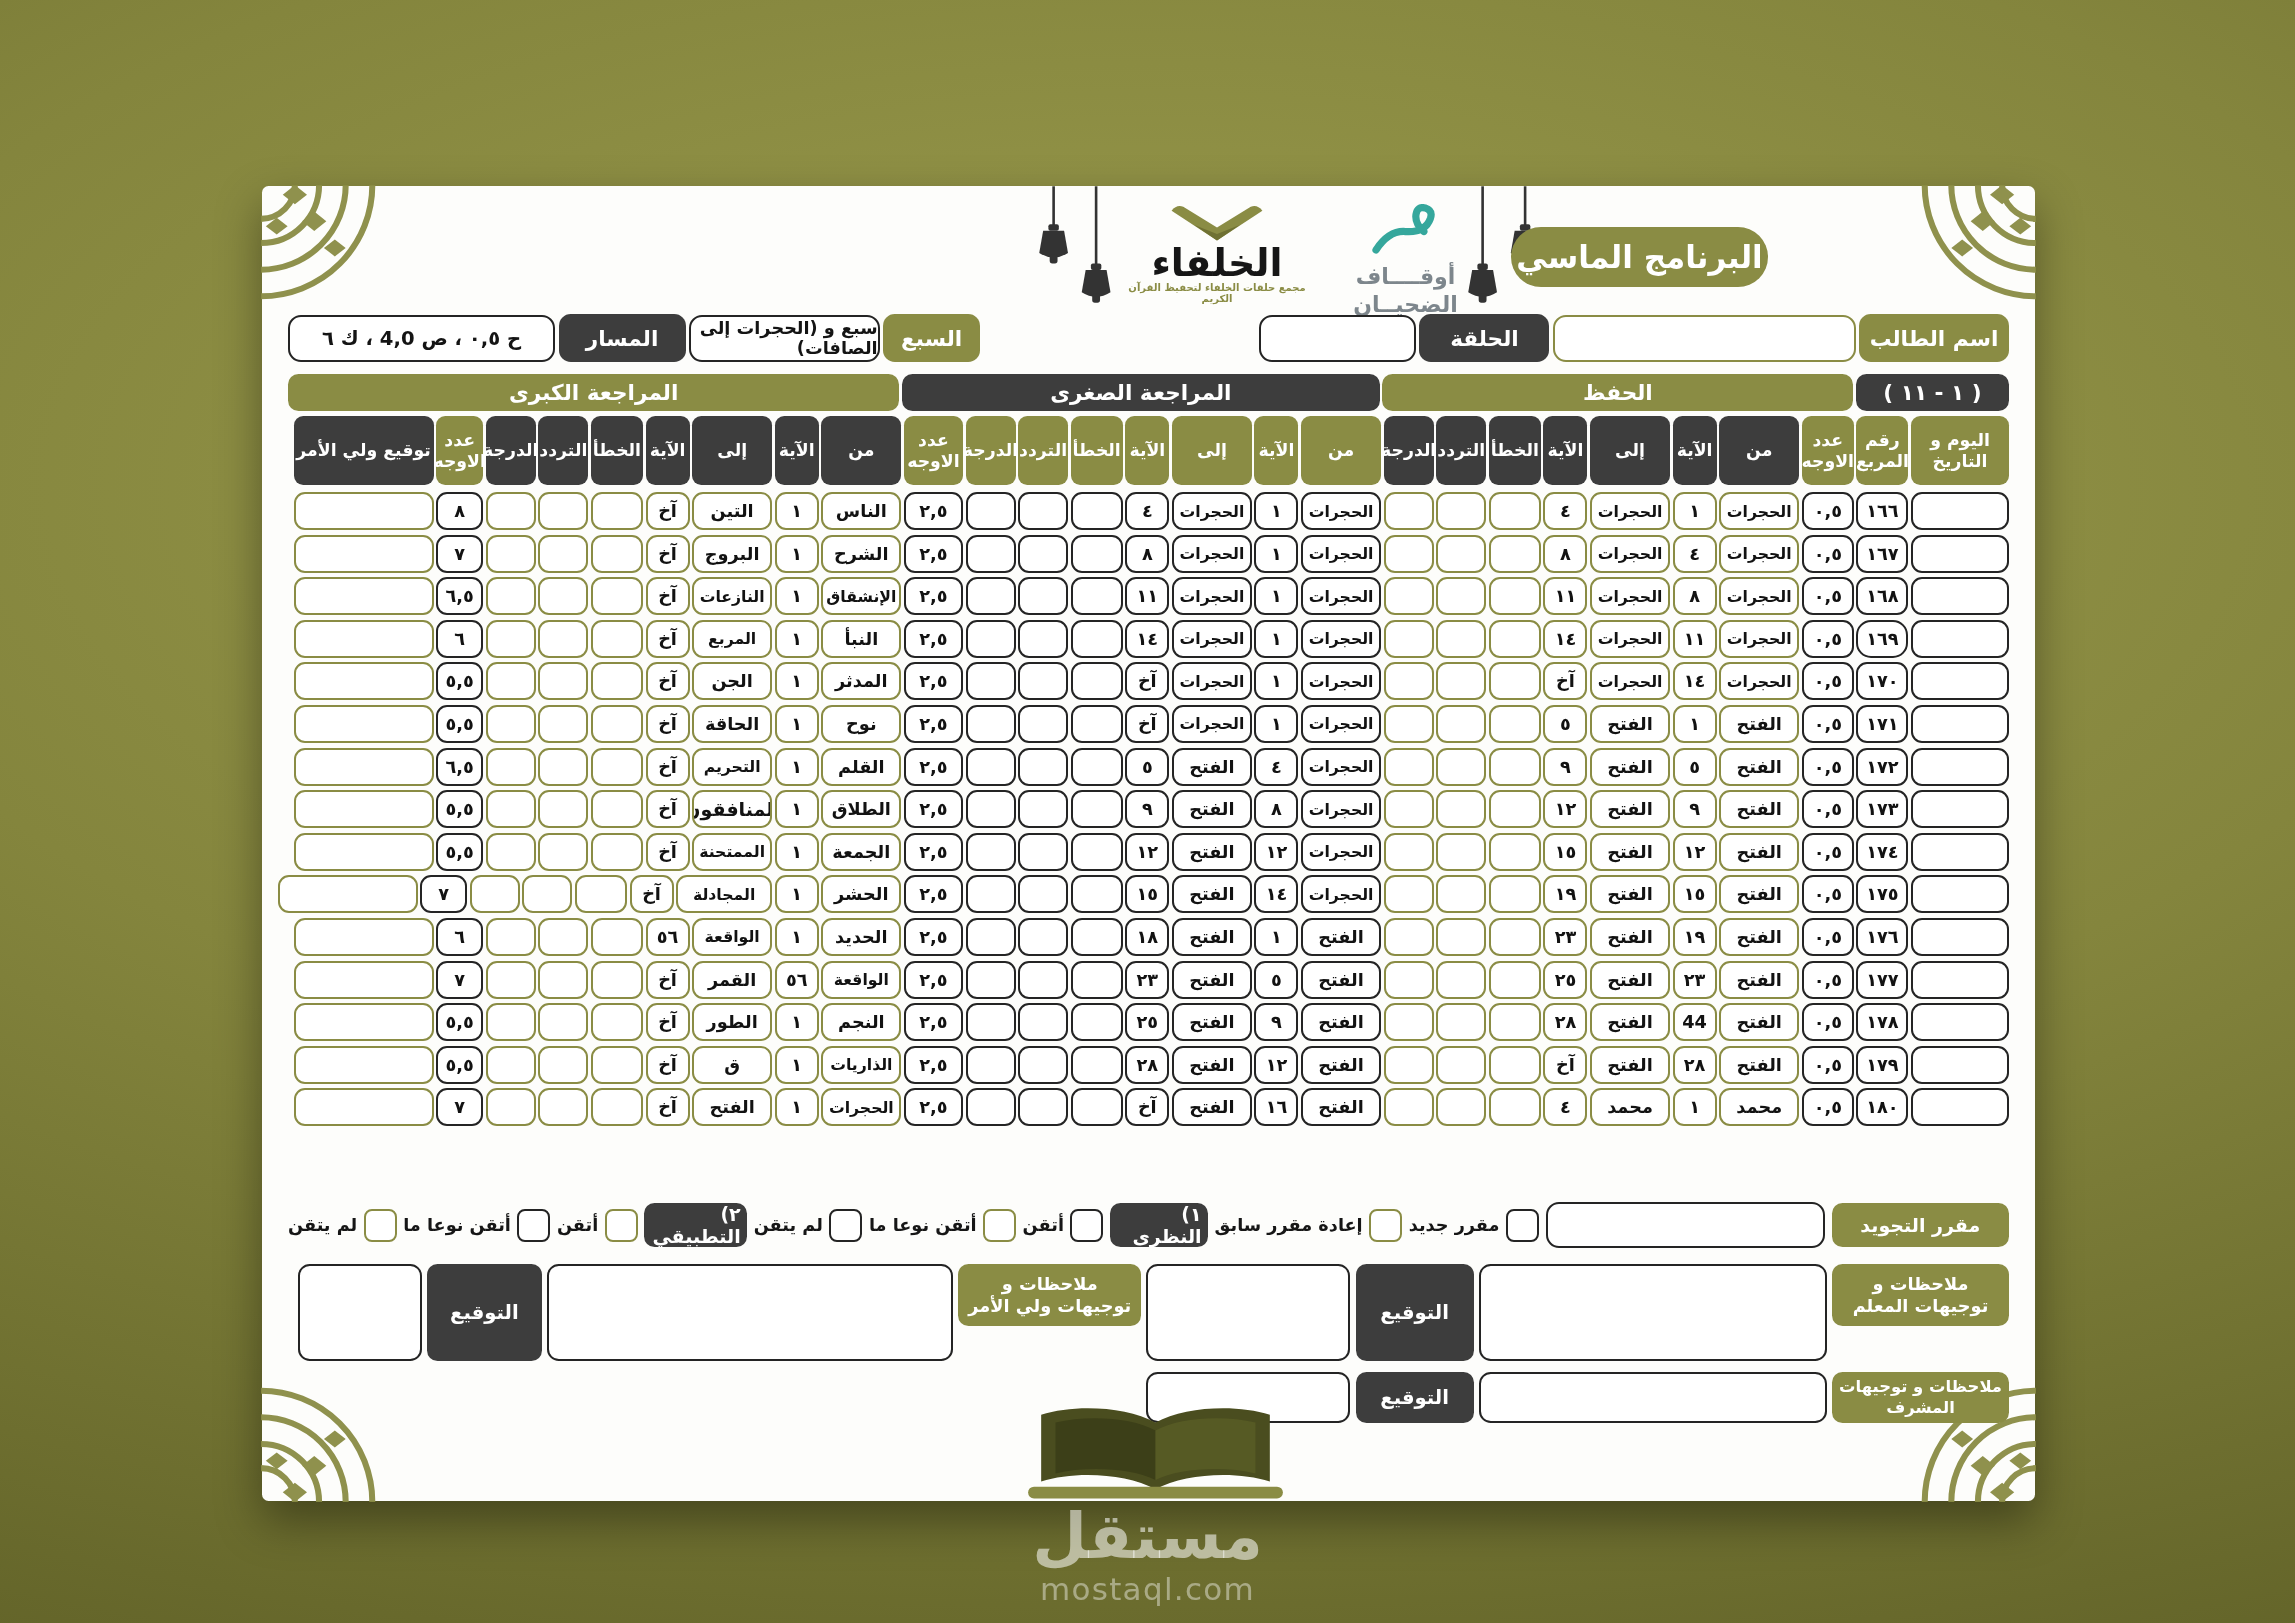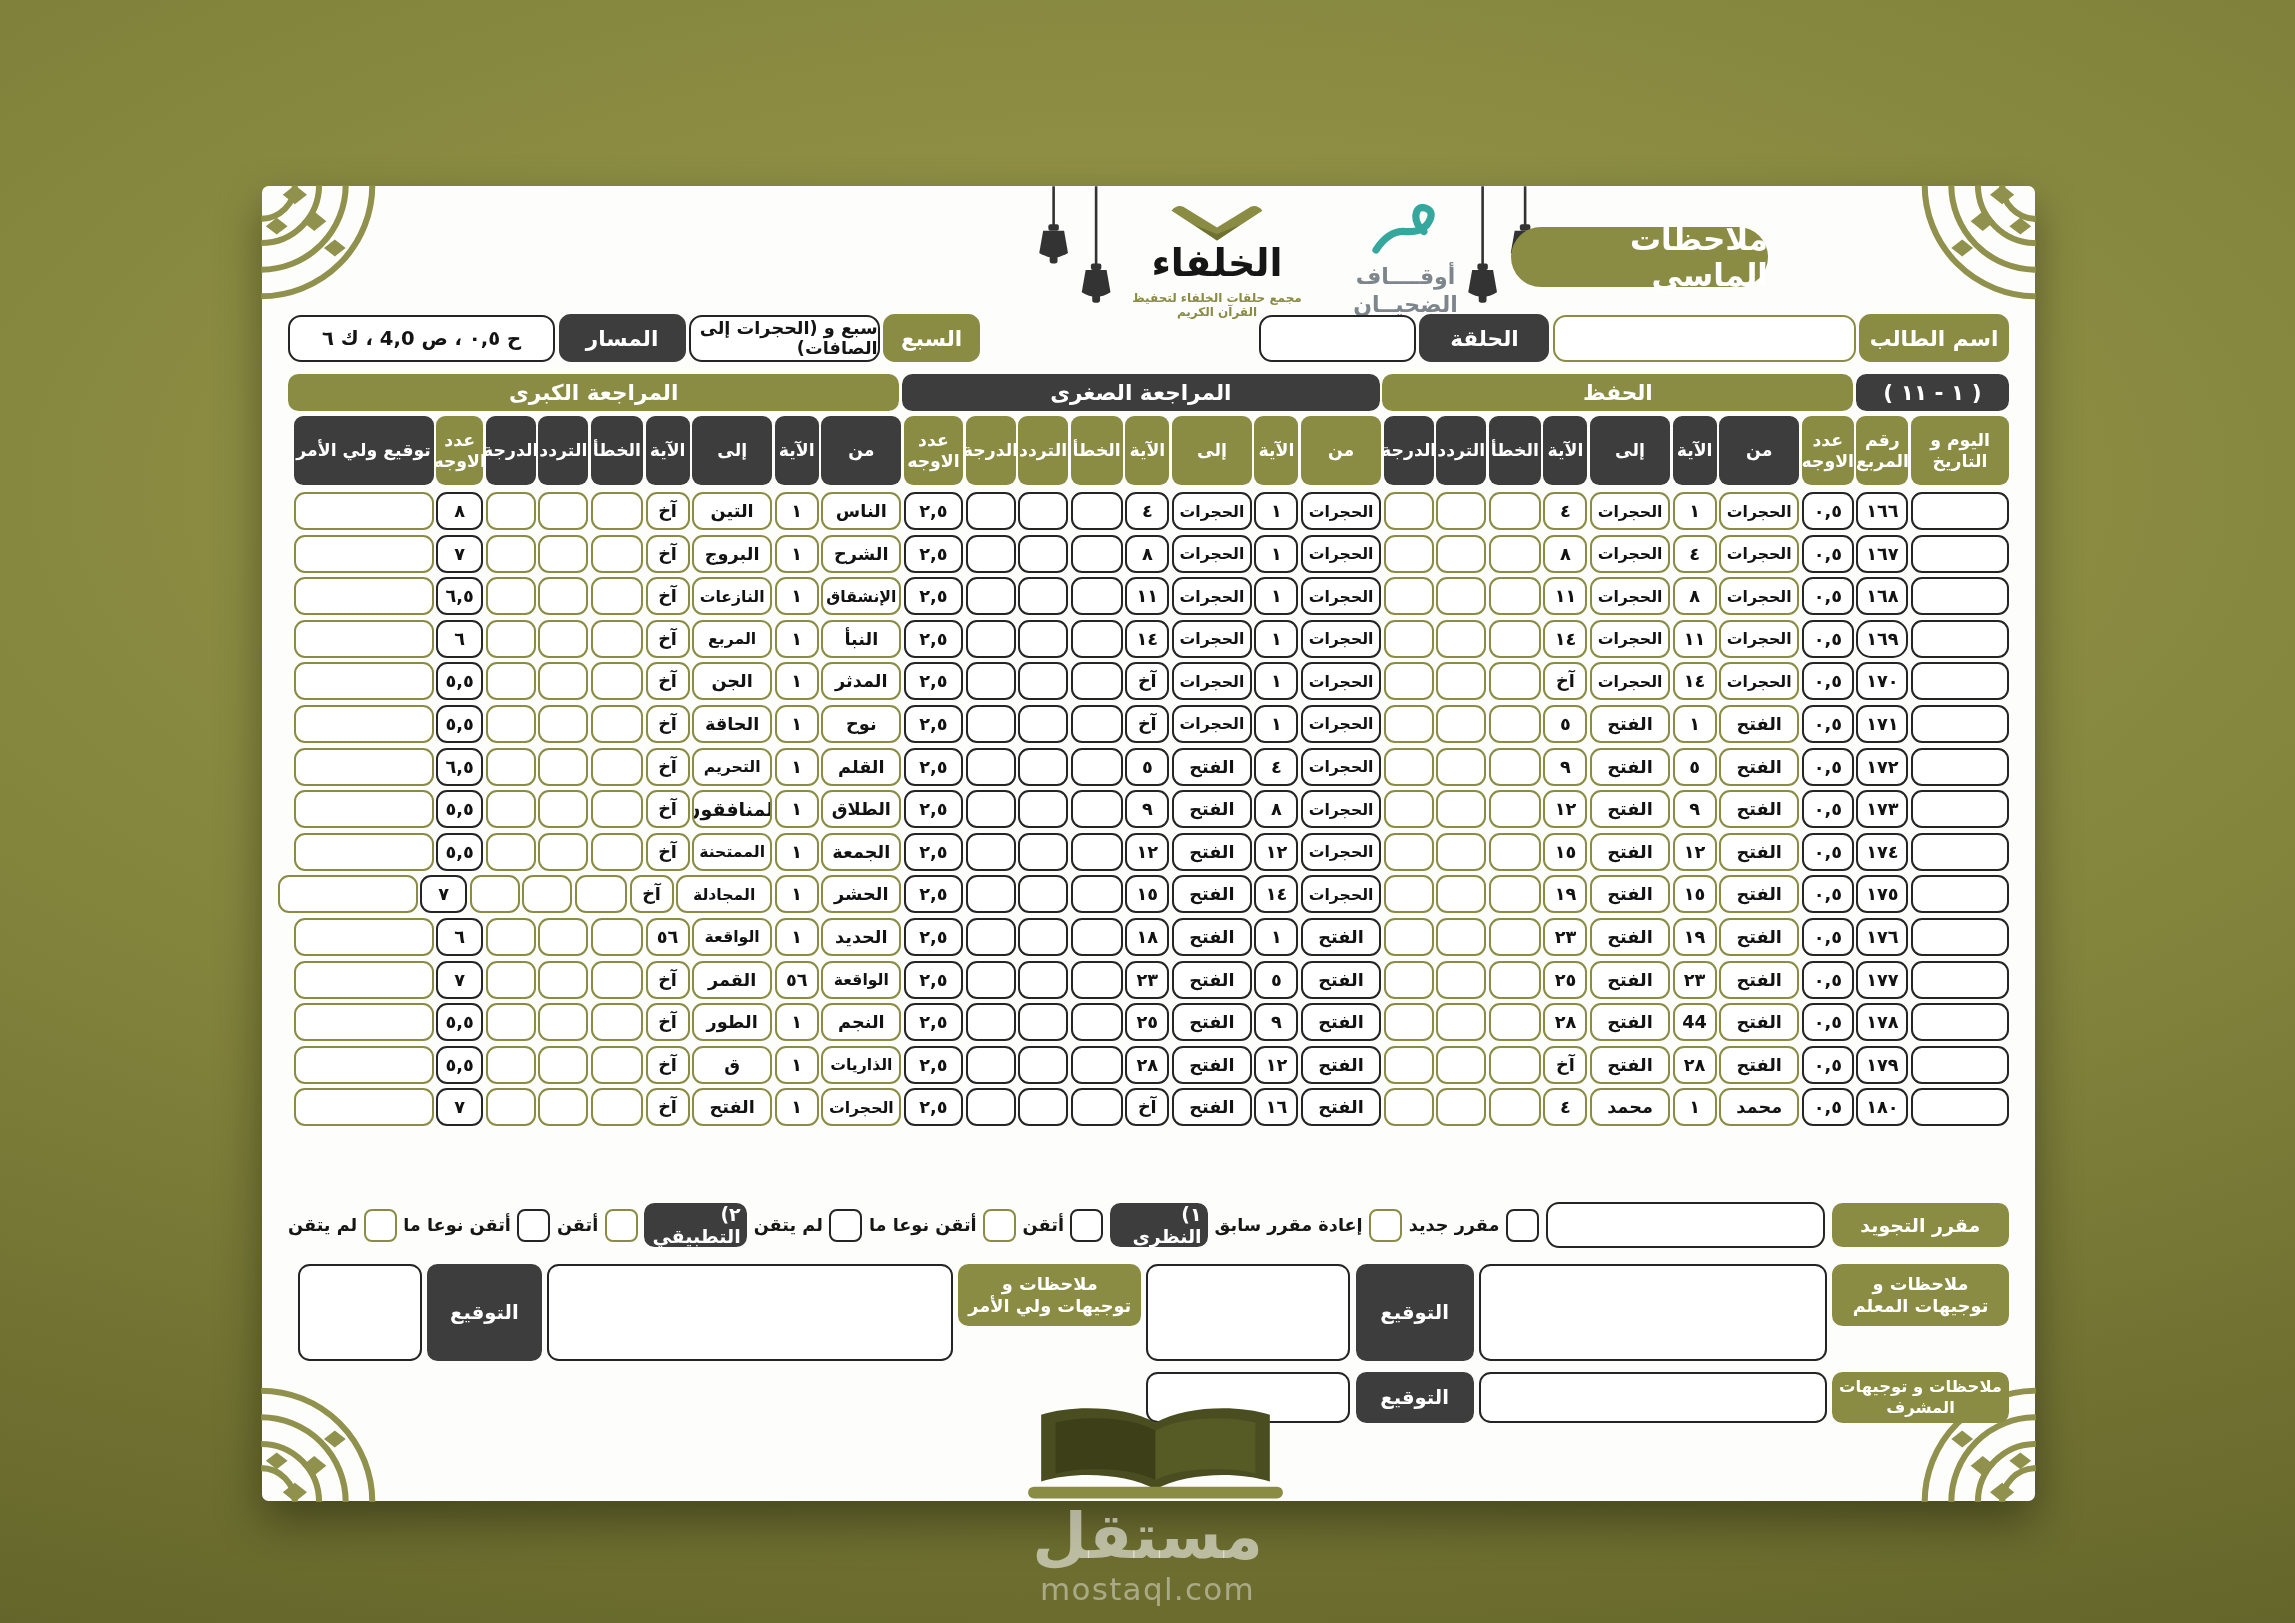--- a/index.html
+++ b/index.html
@@ -24,21 +24,21 @@
     position:absolute;top:41px;right:267px;width:257px;height:60px;
     background:var(--olive);border-radius:30px;color:#fff;
     display:flex;align-items:center;justify-content:center;
     font-size:31px;font-weight:700;
   }
   .org2{position:absolute;top:18.3px;right:559px;width:141px;text-align:center;}
   .org2 .swirl{display:block;margin:0 auto;}
   .org2 .t1{color:#7d868c;font-weight:700;font-size:22px;line-height:1.25;}
   .org1{position:absolute;top:13px;right:725px;width:186px;text-align:center;}
   .org1 .nm{font-size:38px;font-weight:700;color:#161616;line-height:1;margin-top:-5.2px;}
-  .org1 .tg{font-size:12px;color:#8a8c44;font-weight:700;margin-top:9px;}
+  .org1 .tg{font-size:10px;color:#8a8c44;font-weight:700;margin-top:0;}
   
   .frow{position:absolute;top:128px;right:26px;left:26px;height:48px;display:flex;gap:3.3px;align-items:center;}
   .pill{border-radius:11.8px;color:#fff;font-weight:700;font-size:21.6px;display:flex;align-items:center;justify-content:center;height:48px;}
   .pg{background:var(--olive);} .pd{background:var(--dark);}
   .fbox{height:43px;border-radius:13px;background:#fff;display:flex;align-items:center;justify-content:center;font-size:19.6px;font-weight:700;color:#141414;}
   .bg2{border:2px solid var(--olive);} .bd2{border:2px solid #242424;}
   
   .sbars{position:absolute;top:188px;right:26px;left:26px;height:37px;display:flex;gap:2.6px;}
   .sbar{height:37px;border-radius:10.5px;color:#fff;font-weight:700;font-size:21.6px;display:flex;align-items:center;justify-content:center;}
   
@@ -150,21 +150,21 @@
     <g fill="#333">
       <rect x="22" y="58" width="16" height="10" rx="3"></rect>
         <path d="M14 68 h32 l6 34 q-22 14 -44 0 z"></path>
         <rect x="24" y="104" width="12" height="14" rx="4"></rect>
       <rect x="87" y="118" width="16" height="10" rx="3"></rect>
         <path d="M79 128 h32 l6 34 q-22 14 -44 0 z"></path>
         <rect x="89" y="164" width="12" height="14" rx="4"></rect>
     </g>
   </svg>
 
-  <div class="title">ملاحظات الماسي</div>
+  <div class="title">البرنامج الماسي</div>
 
   <div class="org2">
     <svg class="swirl" width="79" height="59" viewBox="0 0 120 90">
       <path d="M15 70 q20 -30 45 -28 q30 2 38 -20 q4 -12 -8 -16 q-12 -3 -14 10 q-2 14 12 26" fill="none" stroke="#35a79c" stroke-width="11" stroke-linecap="round"></path>
     </svg>
     <div class="t1"><span>أوقــــاف</span><br>
     <span>الضحيــان</span></div>
   </div>
 
   <div class="org1">

